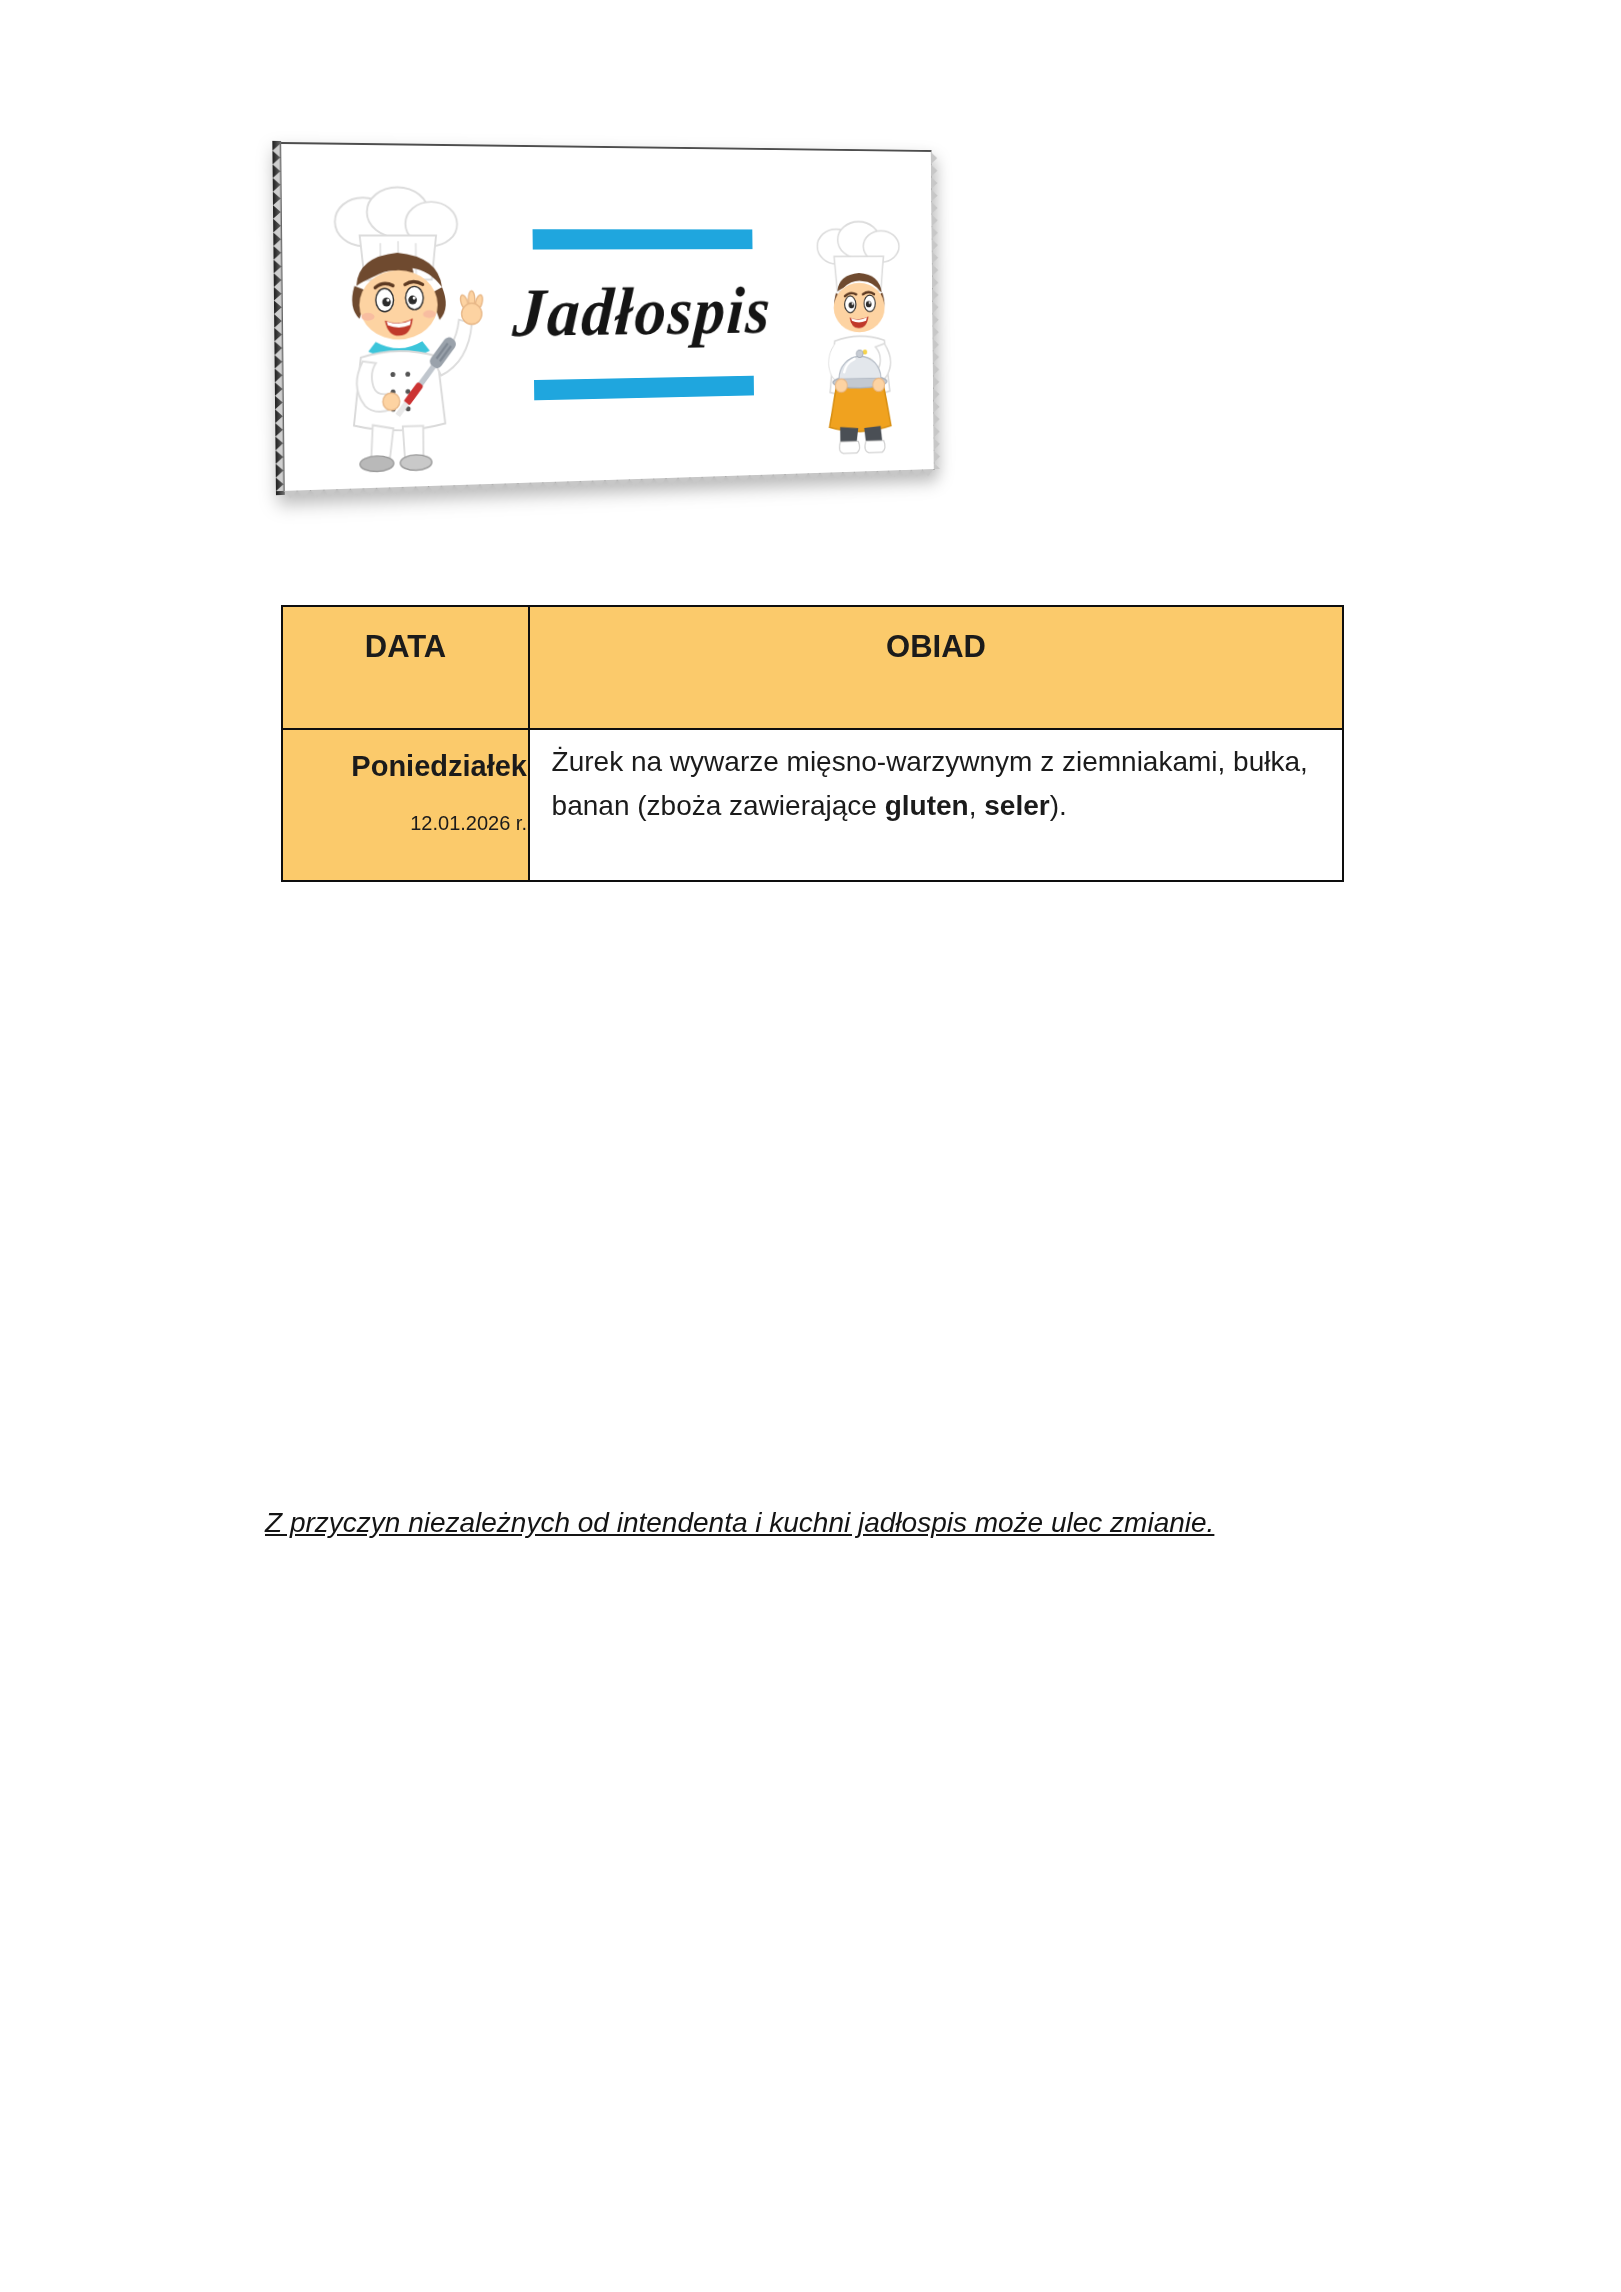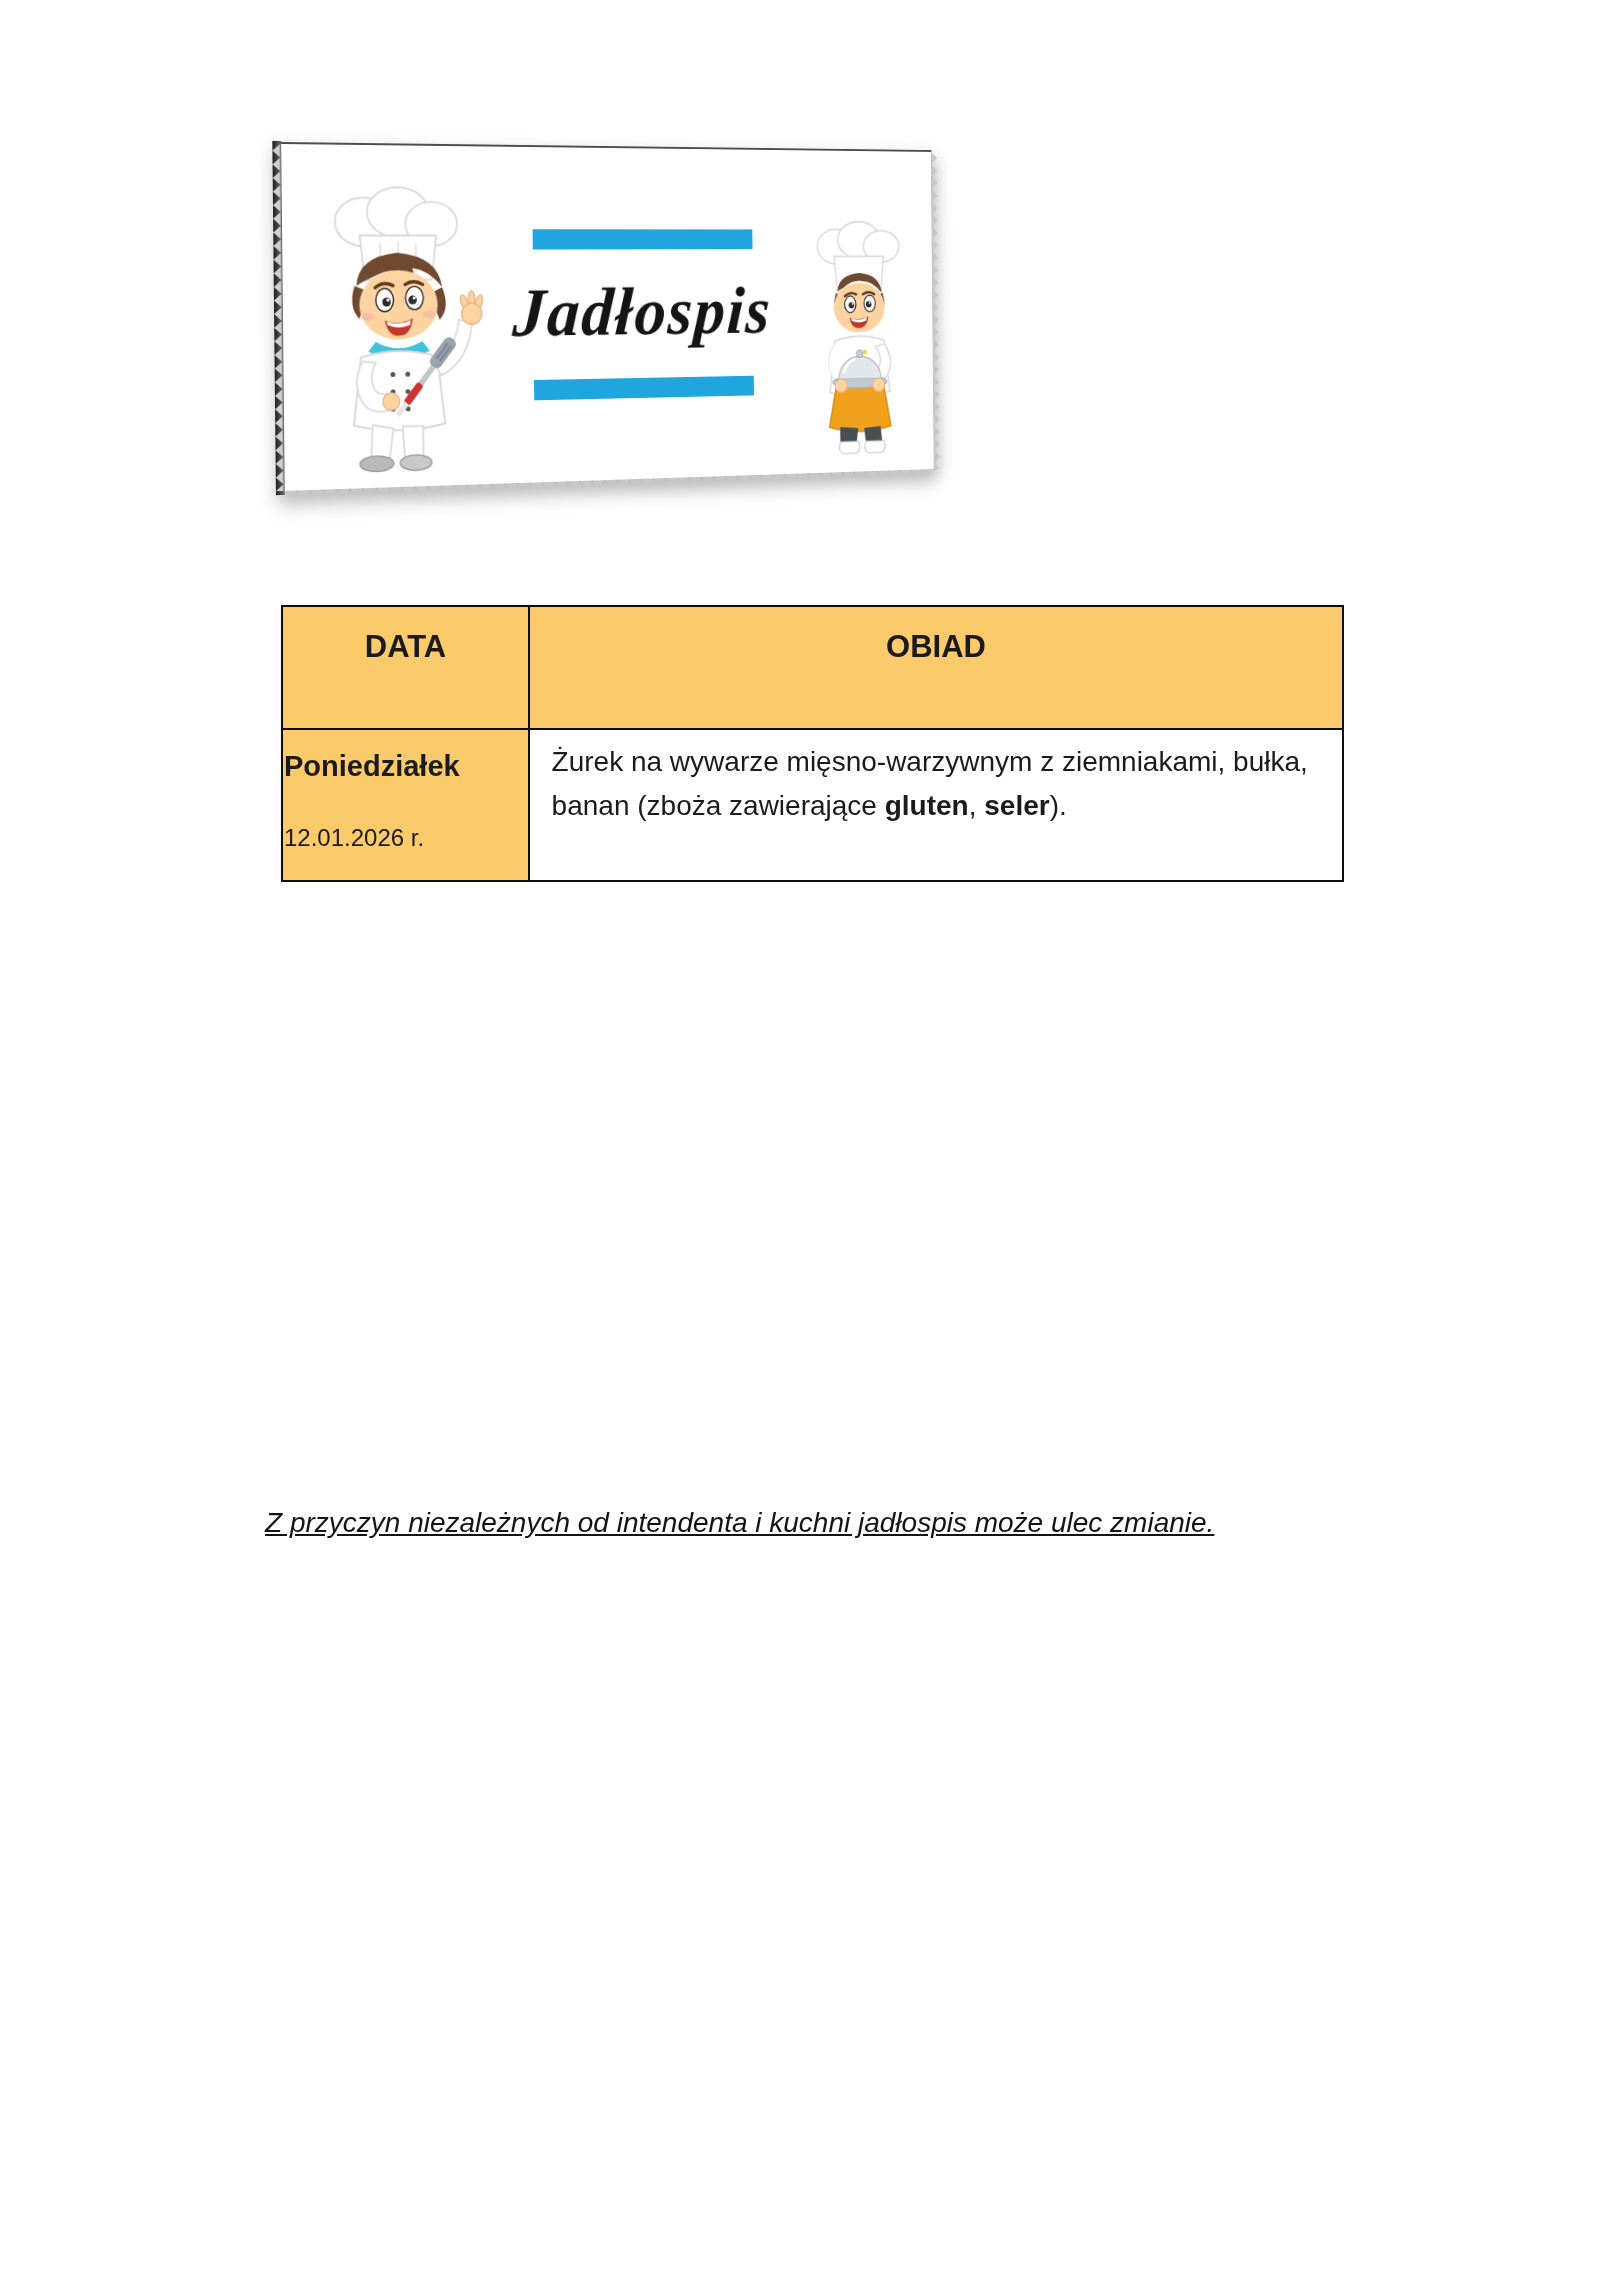--- a/index.html
+++ b/index.html
@@ -50,24 +50,24 @@
     position:absolute;left:281px;top:605px;width:1063px;
     border-collapse:collapse;table-layout:fixed;
     border:2.9px solid var(--border-col,#0e0e0e);
   }
   .menu-table th,.menu-table td{border:2px solid var(--border-col,#0e0e0e);}
   .menu-table th{
     background:var(--cell-fill,#FBCA6B);height:98px;vertical-align:top;
     padding-top:22px;font-size:31px;font-weight:bold;text-align:center;
   }
   td.day{
-    background:var(--cell-fill,#FBCA6B);text-align:left;vertical-align:top;padding-top:19.6px;
+    background:var(--cell-fill,#FBCA6B);text-align:right;vertical-align:top;padding-top:19.6px;
   }
   .day-name{font-weight:bold;font-size:29px;}
-  .day-date{font-size:24px;margin-top:41px;}
+  .day-date{font-size:20px;margin-top:29px;}
   td.meal{
     background:#fff;vertical-align:top;padding:9.8px 13.7px 5.9px 21.6px;
     font-size:28px;line-height:44px;text-align:left;border-radius:27px;
   }
   td.meal b{font-weight:bold;}
   tr.r0 td{height:129px;} tr.r1 td{height:147px;} tr.r2 td{height:153px;}
   tr.r3 td{height:163px;} tr.r4 td{height:123px;}
 
   
   .footer-note{

